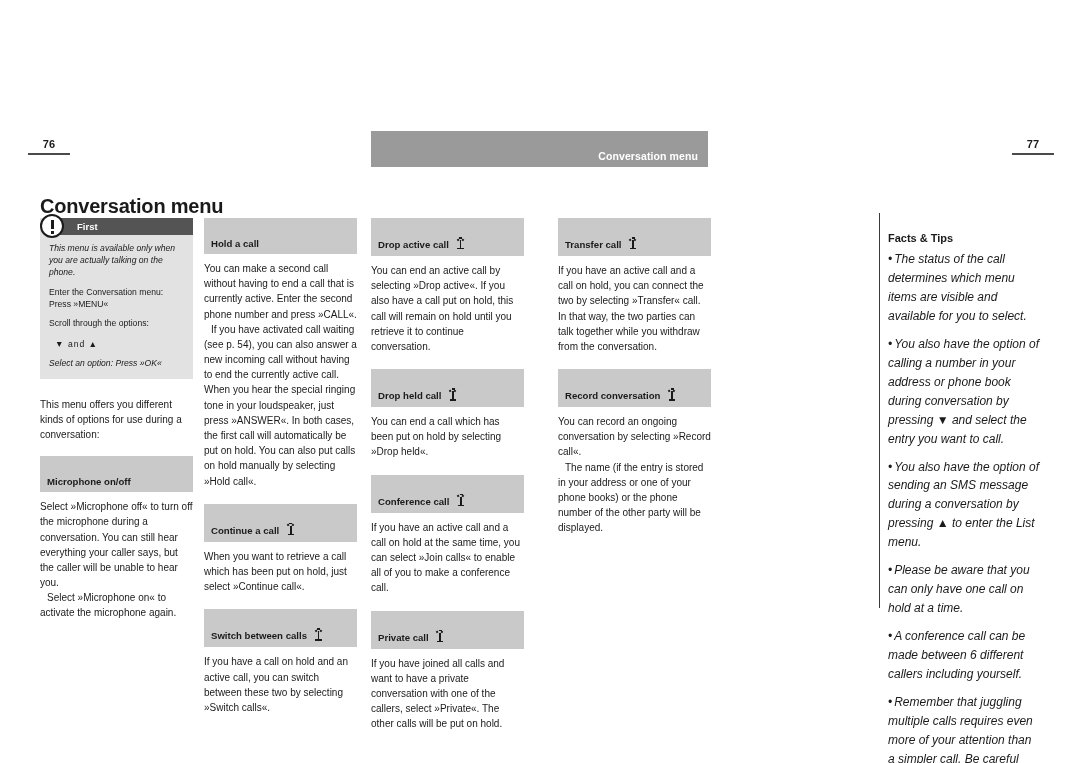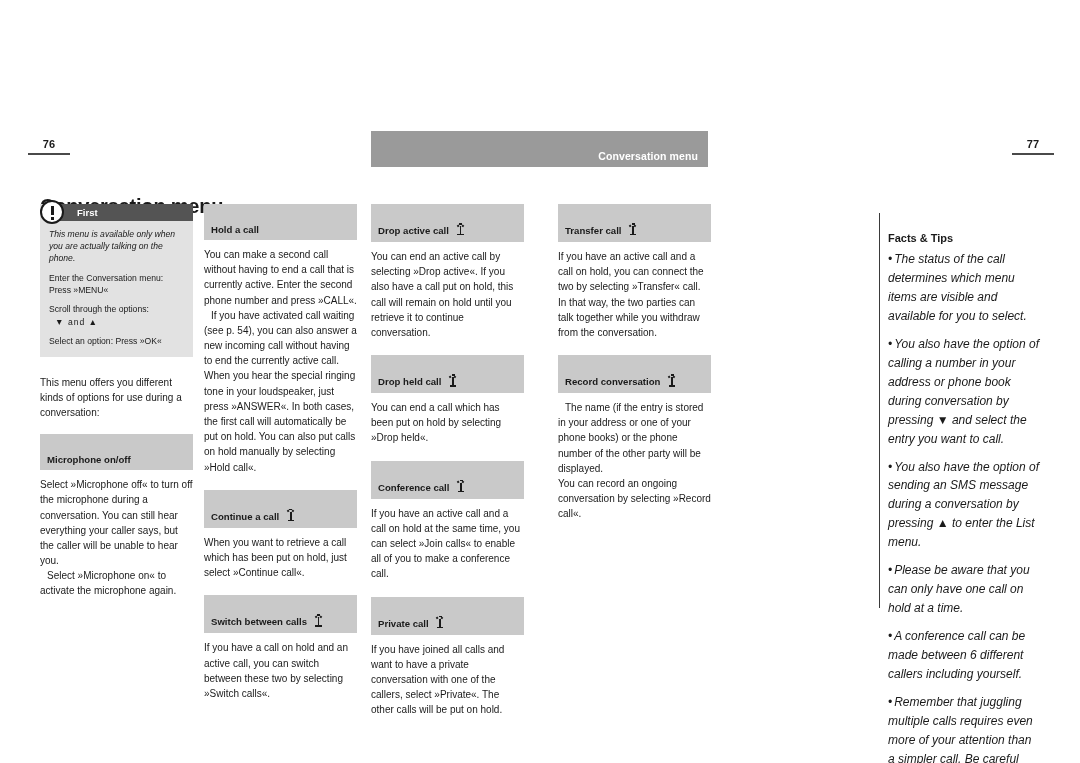--- a/index.html
+++ b/index.html
@@ -63,21 +63,21 @@
     left: 40px;
     top: 182px;
     font-size: 20px;
     font-weight: bold;
     letter-spacing: -0.2px;
   }
 
   
   .col {
     position: absolute;
-    top: 204px;
+    top: 218px;
     width: 153px;
   }
   .col-1 { left: 40px; }
   .col-2 { left: 204px; }
   .col-3 { left: 371px; }
   .col-4 { left: 558px; }
   .col-notes {
     position: absolute;
     left: 888px;
     top: 232px;
@@ -143,21 +143,21 @@
     width: 2.5px;
     height: 2.5px;
     background: #1a1a1a;
   }
   .first-body {
     padding: 7px 8px 0 9px;
     font-size: 8.6px;
     line-height: 1.42;
   }
   .first-body p { margin: 0 0 7px 0; }
-  .first-body p:last-child { margin-bottom: 0; }
+  .first-body p:last-child { margin-bottom: 0; font-style: italic; }
   .first-body .ital { font-style: italic; }
   .arrow-line { letter-spacing: 1px; }
 
   
   .body-text {
     font-size: 10px;
     line-height: 1.52;
     margin: 0 0 14px 0;
     text-align: left;
   }
@@ -238,21 +238,21 @@
   <div class="col col-1">
 
     <div class="first-box">
       <div class="first-bar">
         <span class="excl-icon"></span>
         <span class="first-label">First</span>
       </div>
       <div class="first-body">
         <p class="ital">This menu is available only when you are actually talking on the phone.</p>
         <p>Enter the Conversation menu: Press »MENU«</p>
-        <p style="margin-bottom:1px">Scroll through the options:</p>
+        <p style="margin-bottom:9px">Scroll through the options:</p>
         <p class="arrow-line" style="padding-left:6px">▼  and  ▲</p>
         <p>Select an option: Press »OK«</p>
       </div>
     </div>
 
     <p class="body-text">This menu offers you different kinds of options for use during a conversation:</p>
 
     <div class="sec-block">
       <div class="sec-head">
         <span>Microphone on/off</span>
@@ -335,22 +335,22 @@
         <span class="sig"><span class="sig-glyph"><i class="mast"></i><i class="base"></i><i class="w1"></i><i class="w2"></i><i class="w3"></i></span></span>
       </div>
       <p class="body-text" style="margin-bottom:0">If you have an active call and a call on hold, you can connect the two by selecting »Transfer« call. In that way, the two parties can talk together while you withdraw from the conversation.</p>
     </div>
 
     <div class="sec-block">
       <div class="sec-head">
         <span>Record conversation</span>
         <span class="sig"><span class="sig-glyph"><i class="mast"></i><i class="base"></i><i class="w1"></i><i class="w2"></i><i class="w3"></i></span></span>
       </div>
+      <p class="body-text" style="margin-bottom:0">You can record an ongoing conversation by selecting »Record call«.</p>
       <p class="body-text indent-first" style="margin-bottom:0">The name (if the entry is stored in your address or one of your phone books) or the phone number of the other party will be displayed.</p>
-      <p class="body-text" style="margin-bottom:0">You can record an ongoing conversation by selecting »Record call«.</p>
     </div>
 
   </div>
 
   <div class="notes-rule"></div>
   <div class="col-notes">
     <div class="notes-title">Facts &amp; Tips</div>
     <p class="note"><span class="bul">•</span><span>The status of the call determines which menu items are visible and available for you to select.</span></p>
     <p class="note"><span class="bul">•</span><span>You also have the option of calling a number in your address or phone book during conversation by pressing  ▼  and select the entry you want to call.</span></p>
     <p class="note"><span class="bul">•</span><span>You also have the option of sending an SMS message during a conversation by pressing  ▲  to enter the List menu.</span></p>

